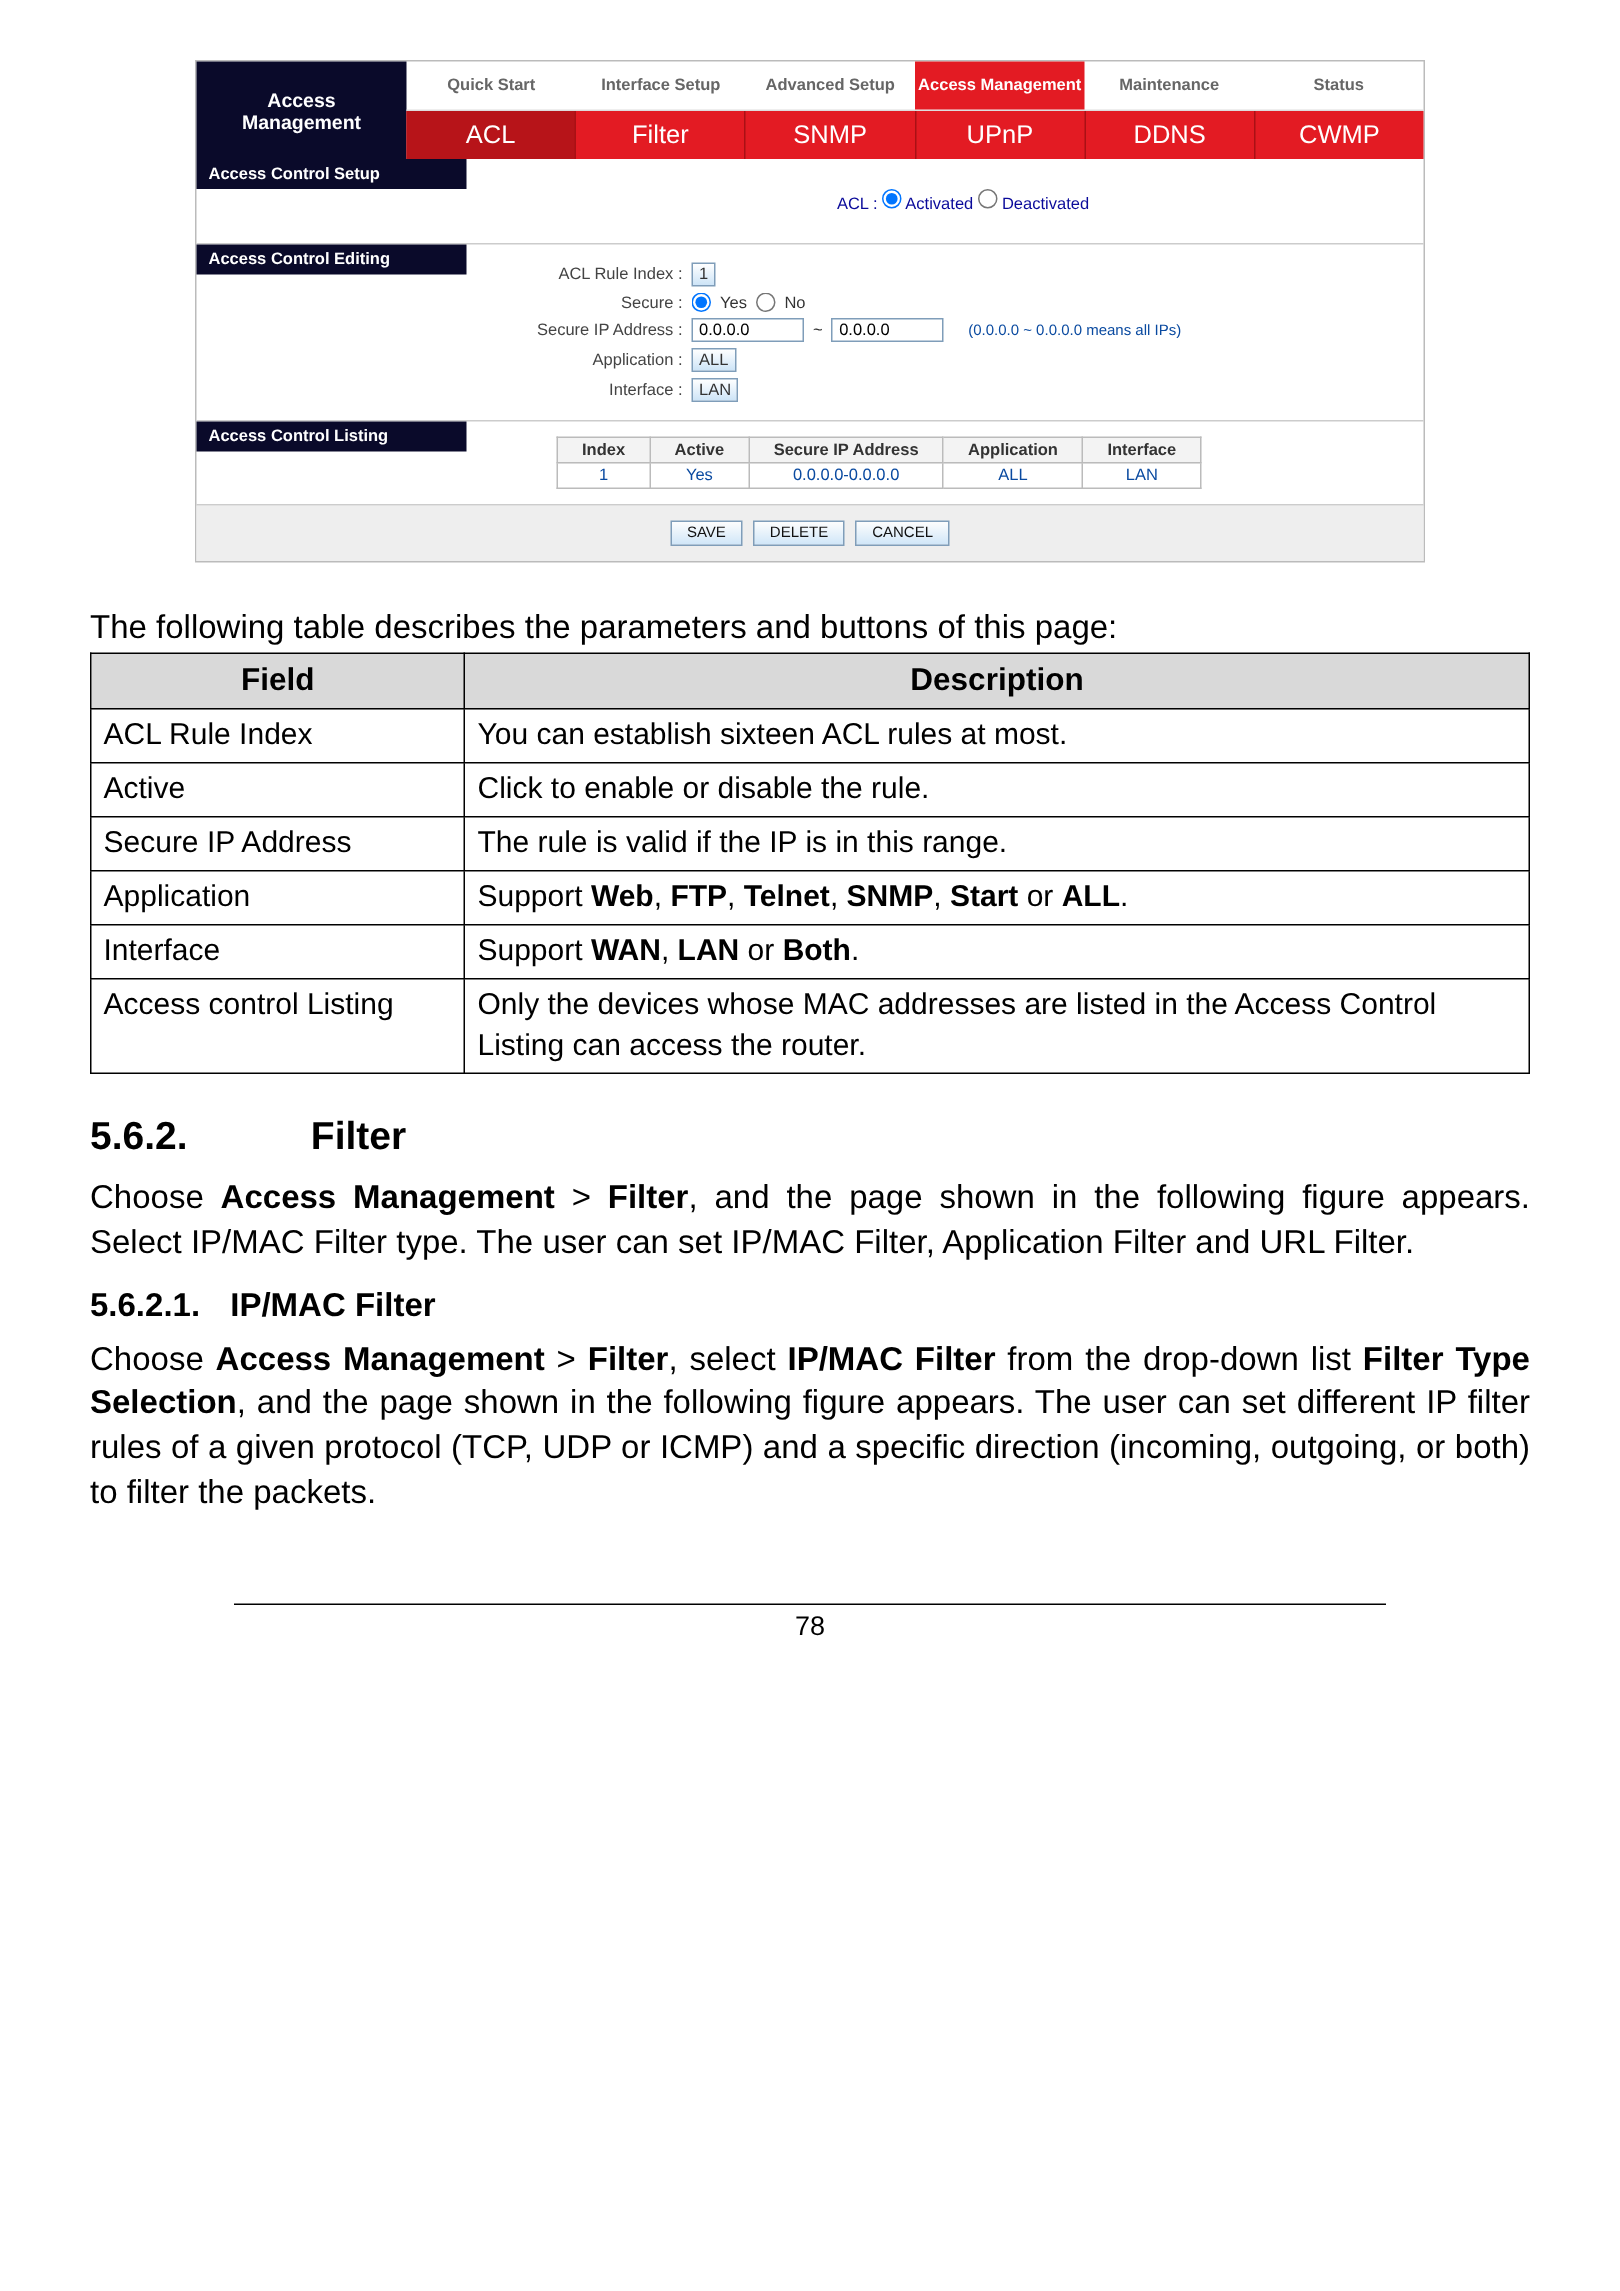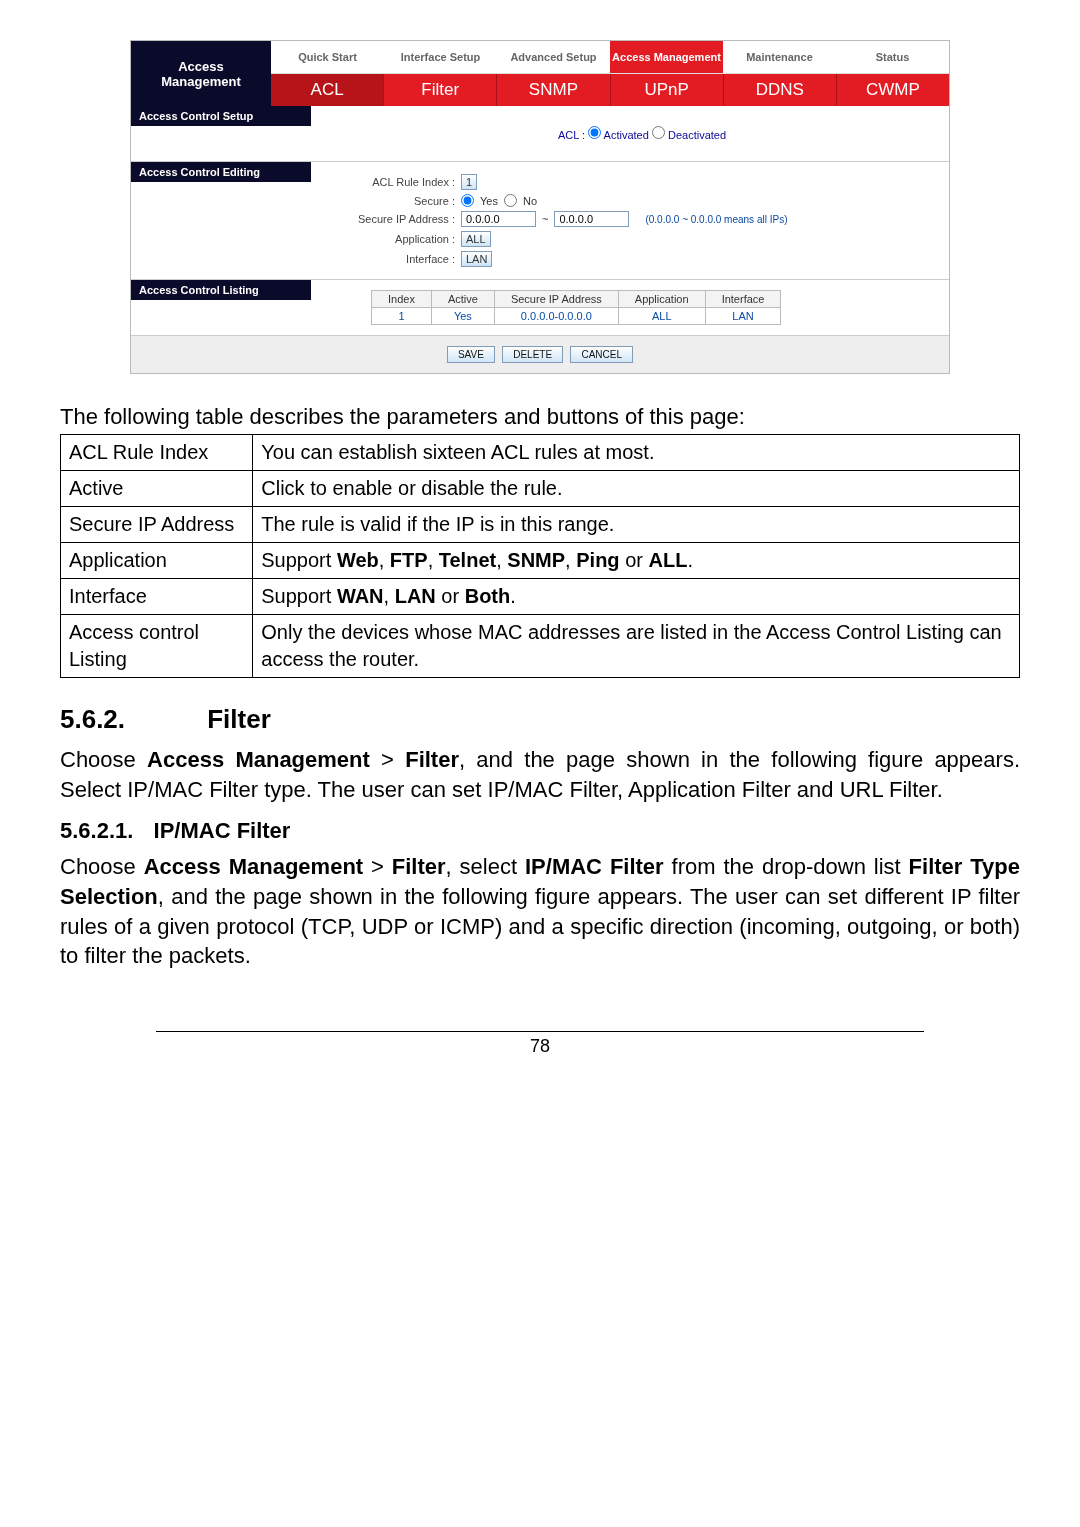--- a/index.html
+++ b/index.html
@@ -85,21 +85,21 @@
     border: 1px solid #7f9db9;
     font-size: 11px;
     padding: 1px 4px;
     background: #fff;
   }
   .ss-select { background: linear-gradient(#fff,#cde4f7); }
   .ip-note { color: #0a4aa0; font-size: 10px; margin-left: 10px; }
 
   .small-table { border-collapse: collapse; font-size: 11px; margin-left: 30px; }
   .small-table th, .small-table td { border: 1px solid #bbb; padding: 2px 16px; text-align: center; }
-  .small-table th { background: #f3f3f3; font-weight: normal; color: #333; }
+  .small-table th { background: #f3f3f3; font-weight: bold; color: #333; }
   .small-table td { color: #0a4aa0; }
 
   .ss-buttons { text-align: center; padding: 10px 0; background: #eee; }
   .ss-btn {
     display: inline-block;
     background: linear-gradient(#fdfdfd,#d0e6f8);
     border: 1px solid #7f9db9;
     font-size: 10px;
     padding: 2px 10px;
     margin: 0 2px;
@@ -280,35 +280,39 @@
   <div class="ss-buttons">
     <span class="ss-btn">SAVE</span>
     <span class="ss-btn">DELETE</span>
     <span class="ss-btn">CANCEL</span>
   </div>
 </div>
 
 <div class="caption">The following table describes the parameters and buttons of this page:</div>
 <table class="param">
   <tbody>
+      <tr>
+    <th style="width:26%;">Field</th>
+    <th>Description</th>
+  </tr>
   <tr>
         <td>ACL Rule Index</td>
         <td>You can establish sixteen ACL rules at most.</td>
       </tr>
   <tr>
         <td>Active</td>
         <td>Click to enable or disable the rule.</td>
       </tr>
   <tr>
         <td>Secure IP Address</td>
         <td>The rule is valid if the IP is in this range.</td>
       </tr>
   <tr>
         <td>Application</td>
-        <td>Support <b>Web</b>, <b>FTP</b>, <b>Telnet</b>, <b>SNMP</b>, <b>Ping</b> or <b>ALL</b>.</td>
+        <td>Support <b>Web</b>, <b>FTP</b>, <b>Telnet</b>, <b>SNMP</b>, <b>Start</b> or <b>ALL</b>.</td>
       </tr>
   <tr>
         <td>Interface</td>
         <td>Support <b>WAN</b>, <b>LAN</b> or <b>Both</b>.</td>
       </tr>
   <tr>
         <td>Access control Listing</td>
         <td>Only the devices whose MAC addresses are listed in the Access Control Listing can access the router.</td>
       </tr>
 </tbody>

